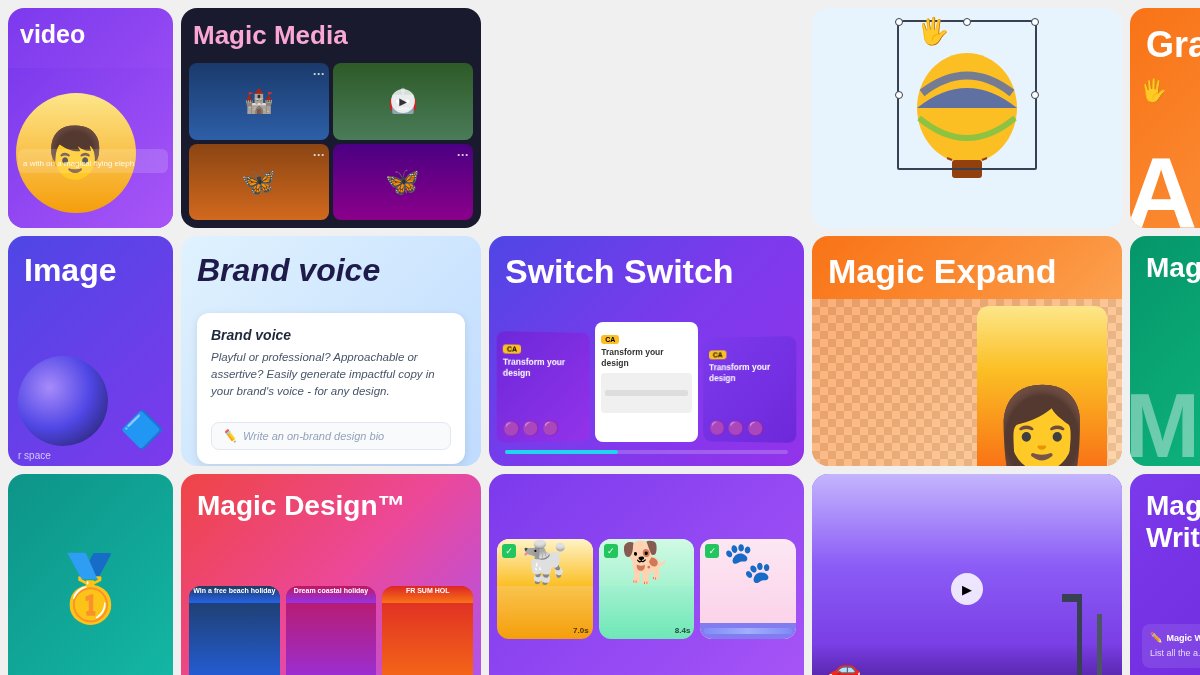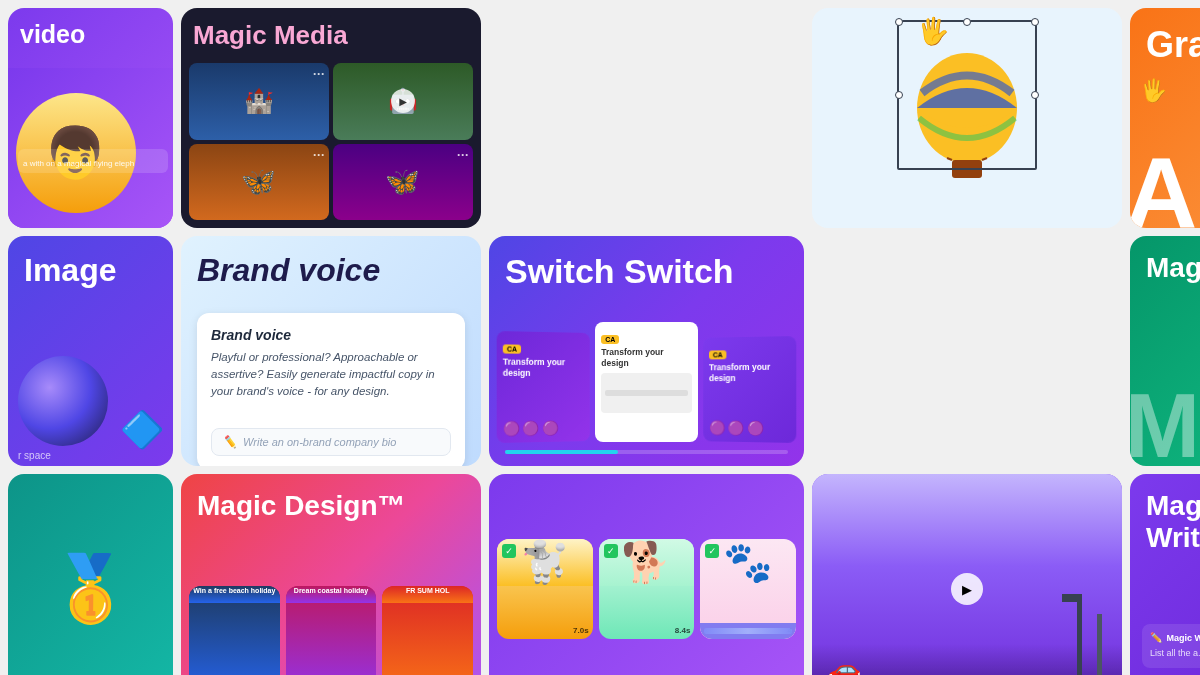--- a/index.html
+++ b/index.html
@@ -288,21 +288,21 @@
       font-size: 14px;
       font-weight: 700;
       color: #1e293b;
       margin-bottom: 6px;
     }
 
     .brand-voice-box-text {
       font-size: 11.5px;
       color: #475569;
       line-height: 1.5;
-      margin-bottom: 27px;
+      margin-bottom: 21px;
     }
 
     .brand-voice-input {
       display: flex;
       align-items: center;
       gap: 6px;
       border: 1px solid #e2e8f0;
       border-radius: 8px;
       padding: 6px 10px;
       background: #f8fafc;
@@ -605,21 +605,21 @@
   </div>
 
   <div class="card card-brand-voice">
     <div class="card-title card-title-dark" style="font-size:32px;">Brand voice</div>
     <div class="brand-voice-content">
       <div class="brand-voice-box">
         <div class="brand-voice-box-title">Brand voice</div>
         <div class="brand-voice-box-text">Playful or professional? Approachable or assertive? Easily generate impactful copy in your brand's voice - for any design.</div>
         <div class="brand-voice-input">
           <span class="brand-voice-input-icon">✏️</span>
-          <span class="brand-voice-input-text">Write an on-brand company bio</span>
+          <span class="brand-voice-input-text">Write an on-brand design bio</span>
         </div>
       </div>
     </div>
   </div>
 
   <div class="card card-magic-switch">
     <div class="card-title card-title-white card-title-large">Switch Switch</div>
     <div class="switch-content">
 
       <div style="flex:1;min-height:110px;background:linear-gradient(135deg,#6d28d9,#9333ea);border-radius:8px;padding:6px;position:relative;transform:perspective(400px) rotateY(8deg);">
@@ -649,20 +649,31 @@
           <span style="font-size:14px;">🟣</span>
         </div>
       </div>
     </div>
 
     <div style="margin:0 16px 12px;height:4px;background:rgba(255,255,255,0.2);border-radius:2px;">
       <div style="width:40%;height:100%;background:#22d3ee;border-radius:2px;"></div>
     </div>
   </div>
 
+  <div class="card card-magic-expand">
+    <div class="card-title card-title-white card-title-large">Magic Expand</div>
+    <div class="expand-content">
+
+      <div style="position:absolute;bottom:0;left:0;right:0;top:0;background:repeating-conic-gradient(#ccc 0% 25%, #fff 0% 50%) 0 0 / 16px 16px;opacity:0.4;border-radius:0 0 16px 16px;"></div>
+
+      <div style="position:absolute;right:15px;bottom:0;width:130px;height:160px;background:linear-gradient(180deg,#fde68a 0%,#fbbf24 40%,#f97316 100%);border-radius:12px 12px 0 0;overflow:hidden;display:flex;align-items:flex-end;justify-content:center;">
+        <span style="font-size:80px;margin-bottom:-10px;">👩</span>
+      </div>
+    </div>
+  </div>
 
   <div class="card card-magic-partial-right">
     <div class="card-title card-title-white">Magic</div>
     <div style="flex:1;position:relative;overflow:hidden;">
       <span style="font-size:90px;font-weight:900;color:rgba(255,255,255,0.4);position:absolute;bottom:-5px;left:-5px;line-height:1;">M</span>
     </div>
   </div>
 
   <div class="card card-teal">
     <div class="card-teal-content">

